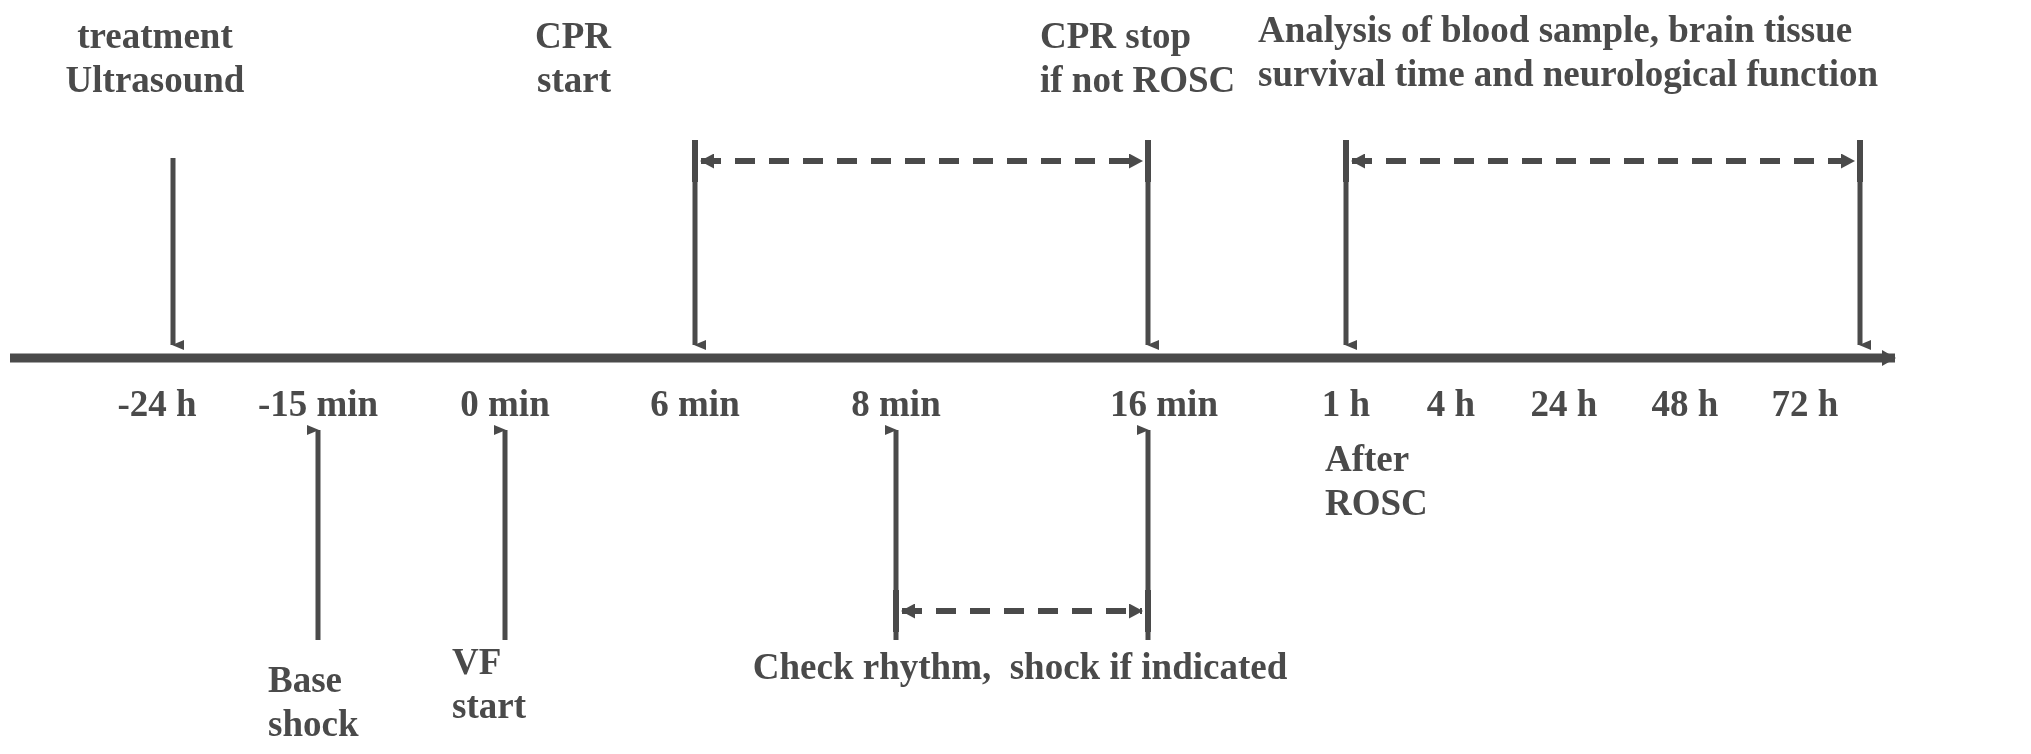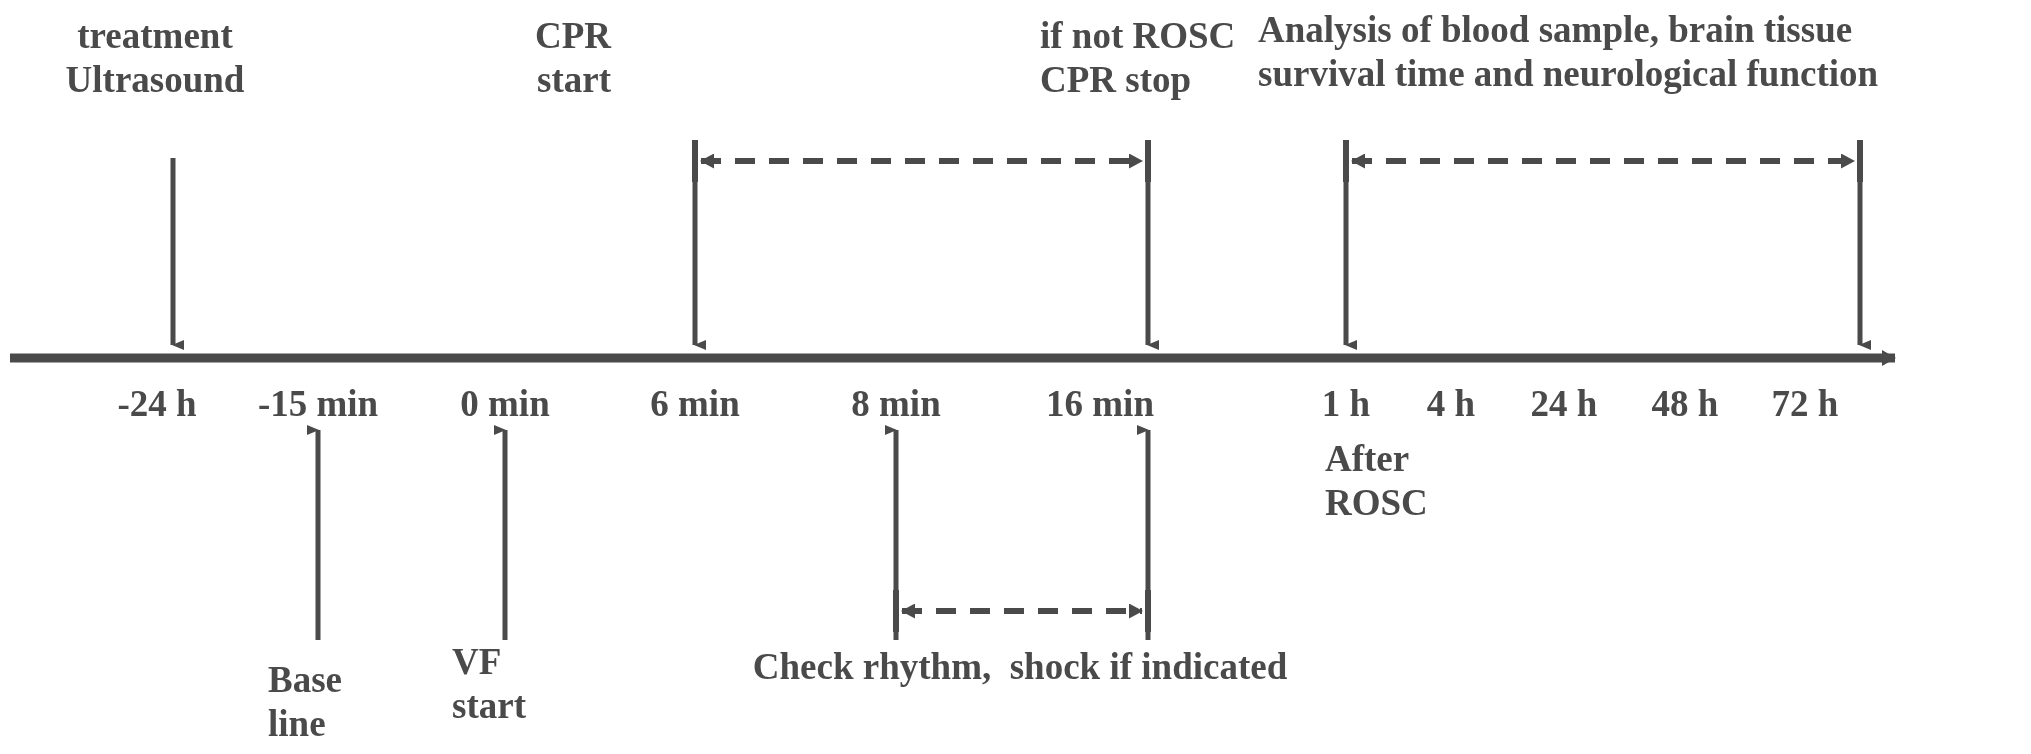--- a/index.html
+++ b/index.html
@@ -81,31 +81,31 @@
         <line x1="1148" y1="590" x2="1148" y2="632" stroke="#4a4a4a" stroke-width="6"></line>
         <line x1="701" y1="161" x2="1142" y2="161" stroke="#4a4a4a" stroke-width="6" stroke-dasharray="20 14" marker-start="url(#mk-dash-start)" marker-end="url(#mk-dash-end)"></line>
         <line x1="1352" y1="161" x2="1854" y2="161" stroke="#4a4a4a" stroke-width="6" stroke-dasharray="20 14" marker-start="url(#mk-dash-start)" marker-end="url(#mk-dash-end)"></line>
         <line x1="902" y1="611" x2="1142" y2="611" stroke="#4a4a4a" stroke-width="6" stroke-dasharray="20 14" marker-start="url(#mk-dash-start)" marker-end="url(#mk-dash-end)"></line>
       </g>
   </svg>
 
   <div id="text-layer">
       <div class="lbl top-label center" style="left: 155px; top: 14px;"><div>treatment</div><div>Ultrasound</div></div>
       <div class="lbl top-label left" style="left: 535px; top: 14px; text-align: right;"><div>CPR</div><div>start</div></div>
-      <div class="lbl top-label left" style="left: 1040px; top: 14px;"><div>if not ROSC</div><div>CPR stop</div></div>
+      <div class="lbl top-label left" style="left: 1040px; top: 14px;"><div>CPR stop</div><div>if not ROSC</div></div>
       <div class="lbl top-label left" style="left: 1258px; top: 8px;"><div>Analysis of blood sample, brain tissue</div><div>survival time and neurological function</div></div>
-      <div class="lbl sub-label left" style="left: 268px; top: 640px; margin-top: 18px;"><div>Base</div><div>line</div></div>
+      <div class="lbl sub-label left" style="left: 268px; top: 640px; margin-top: 18px;"><div>Base</div><div>shock</div></div>
       <div class="lbl sub-label left" style="left: 452px; top: 640px;"><div>VF</div><div>start</div></div>
       <div class="lbl sub-label left" style="left: 1325px; top: 437px;"><div>After</div><div>ROSC</div></div>
       <div class="lbl sub-label center" style="left: 1020px; top: 645px;"><div>Check rhythm,  shock if indicated</div></div>
       <div class="lbl tick-label center" style="left: 157px; top: 382px;"><div>-24 h</div></div>
       <div class="lbl tick-label center" style="left: 318px; top: 382px;"><div>-15 min</div></div>
       <div class="lbl tick-label center" style="left: 505px; top: 382px;"><div>0 min</div></div>
       <div class="lbl tick-label center" style="left: 695px; top: 382px;"><div>6 min</div></div>
       <div class="lbl tick-label center" style="left: 896px; top: 382px;"><div>8 min</div></div>
-      <div class="lbl tick-label center" style="left: 1100px; top: 382px;"><div>16 min</div></div>
+      <div class="lbl tick-label center" style="left: 1164px; top: 382px;"><div>16 min</div></div>
       <div class="lbl tick-label center" style="left: 1346px; top: 382px;"><div>1 h</div></div>
       <div class="lbl tick-label center" style="left: 1451px; top: 382px;"><div>4 h</div></div>
       <div class="lbl tick-label center" style="left: 1564px; top: 382px;"><div>24 h</div></div>
       <div class="lbl tick-label center" style="left: 1685px; top: 382px;"><div>48 h</div></div>
       <div class="lbl tick-label center" style="left: 1805px; top: 382px;"><div>72 h</div></div>
     </div>
 </div>
 
 </body></html>

